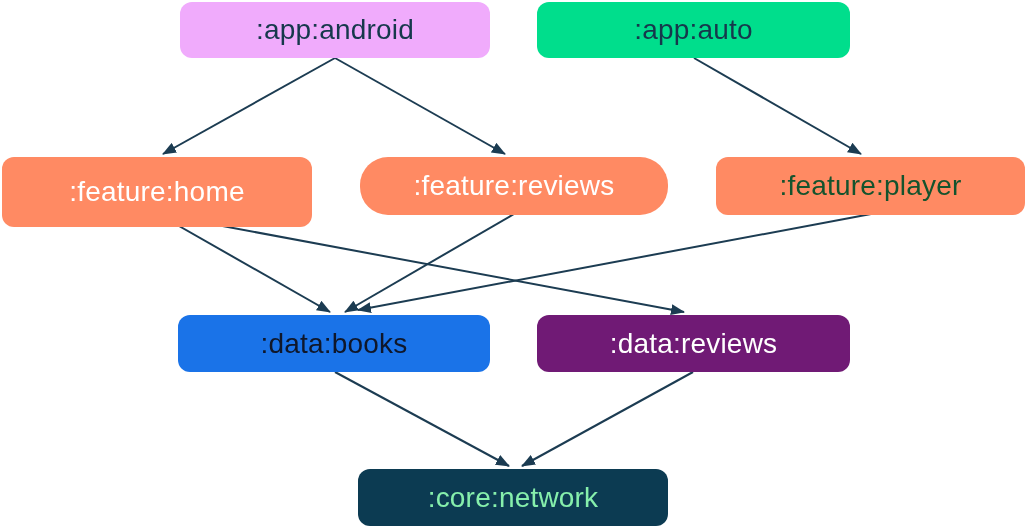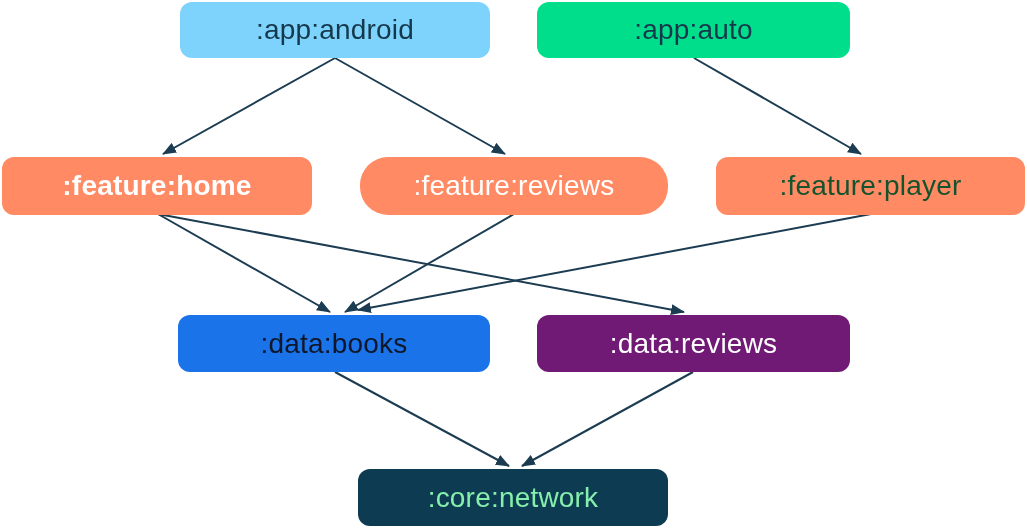--- a/index.html
+++ b/index.html
@@ -23,21 +23,21 @@
     display: flex;
     align-items: center;
     justify-content: center;
     font-size: 28px;
     letter-spacing: 0.2px;
     white-space: nowrap;
   }
   
   .n-app-android     { left: 180px; top:   2px; width: 310px; height: 56px; }
   .n-app-auto        { left: 537px; top:   2px; width: 313px; height: 56px; }
-  .n-feature-home    { left:   2px; top: 157px; width: 310px; height: 58px; font-weight: bold; }
+  .n-feature-home    { left:   2px; top: 157px; width: 310px; height: 70px; }
   .n-feature-reviews { left: 360px; top: 157px; width: 308px; height: 58px; }
   .n-feature-player  { left: 716px; top: 157px; width: 309px; height: 58px; }
   .n-data-books      { left: 178px; top: 315px; width: 312px; height: 57px; }
   .n-data-reviews    { left: 537px; top: 315px; width: 313px; height: 57px; }
   .n-core-network    { left: 358px; top: 469px; width: 310px; height: 57px; }
 </style>
 </head>
 <body>
 
 <div id="canvas">
@@ -54,21 +54,21 @@
         <line x1="694" y1="58" x2="861" y2="154" stroke="#1C3C52" stroke-width="2" marker-end="url(#arrowhead)"></line>
         <line x1="158" y1="214" x2="330" y2="312" stroke="#1C3C52" stroke-width="2" marker-end="url(#arrowhead)"></line>
         <line x1="158" y1="214" x2="684" y2="312" stroke="#1C3C52" stroke-width="2" marker-end="url(#arrowhead)"></line>
         <line x1="514" y1="214" x2="345" y2="312" stroke="#1C3C52" stroke-width="2" marker-end="url(#arrowhead)"></line>
         <line x1="871" y1="214" x2="358" y2="310" stroke="#1C3C52" stroke-width="2" marker-end="url(#arrowhead)"></line>
         <line x1="335" y1="372" x2="509" y2="466" stroke="#1C3C52" stroke-width="2" marker-end="url(#arrowhead)"></line>
         <line x1="693" y1="372" x2="522" y2="466" stroke="#1C3C52" stroke-width="2" marker-end="url(#arrowhead)"></line>
       </g>
   </svg>
 
-  <div class="node n-app-android" style="background: #7dd3fc; color: rgb(22, 56, 76); justify-content: center;">
+  <div class="node n-app-android" style="background: #f0abfc; color: rgb(22, 56, 76); justify-content: center;">
     <span>:app:android</span>
   </div>
   <div class="node n-app-auto" style="background: rgb(0, 222, 140); color: rgb(22, 56, 76);">
     <span>:app:auto</span>
   </div>
   <div class="node n-feature-home" style="background: rgb(255, 138, 99); color: rgb(255, 255, 255);">
     <span>:feature:home</span>
   </div>
   <div class="node n-feature-reviews" style="background: rgb(255, 138, 99); color: rgb(255, 255, 255); border-radius: 28px;">
     <span>:feature:reviews</span>

